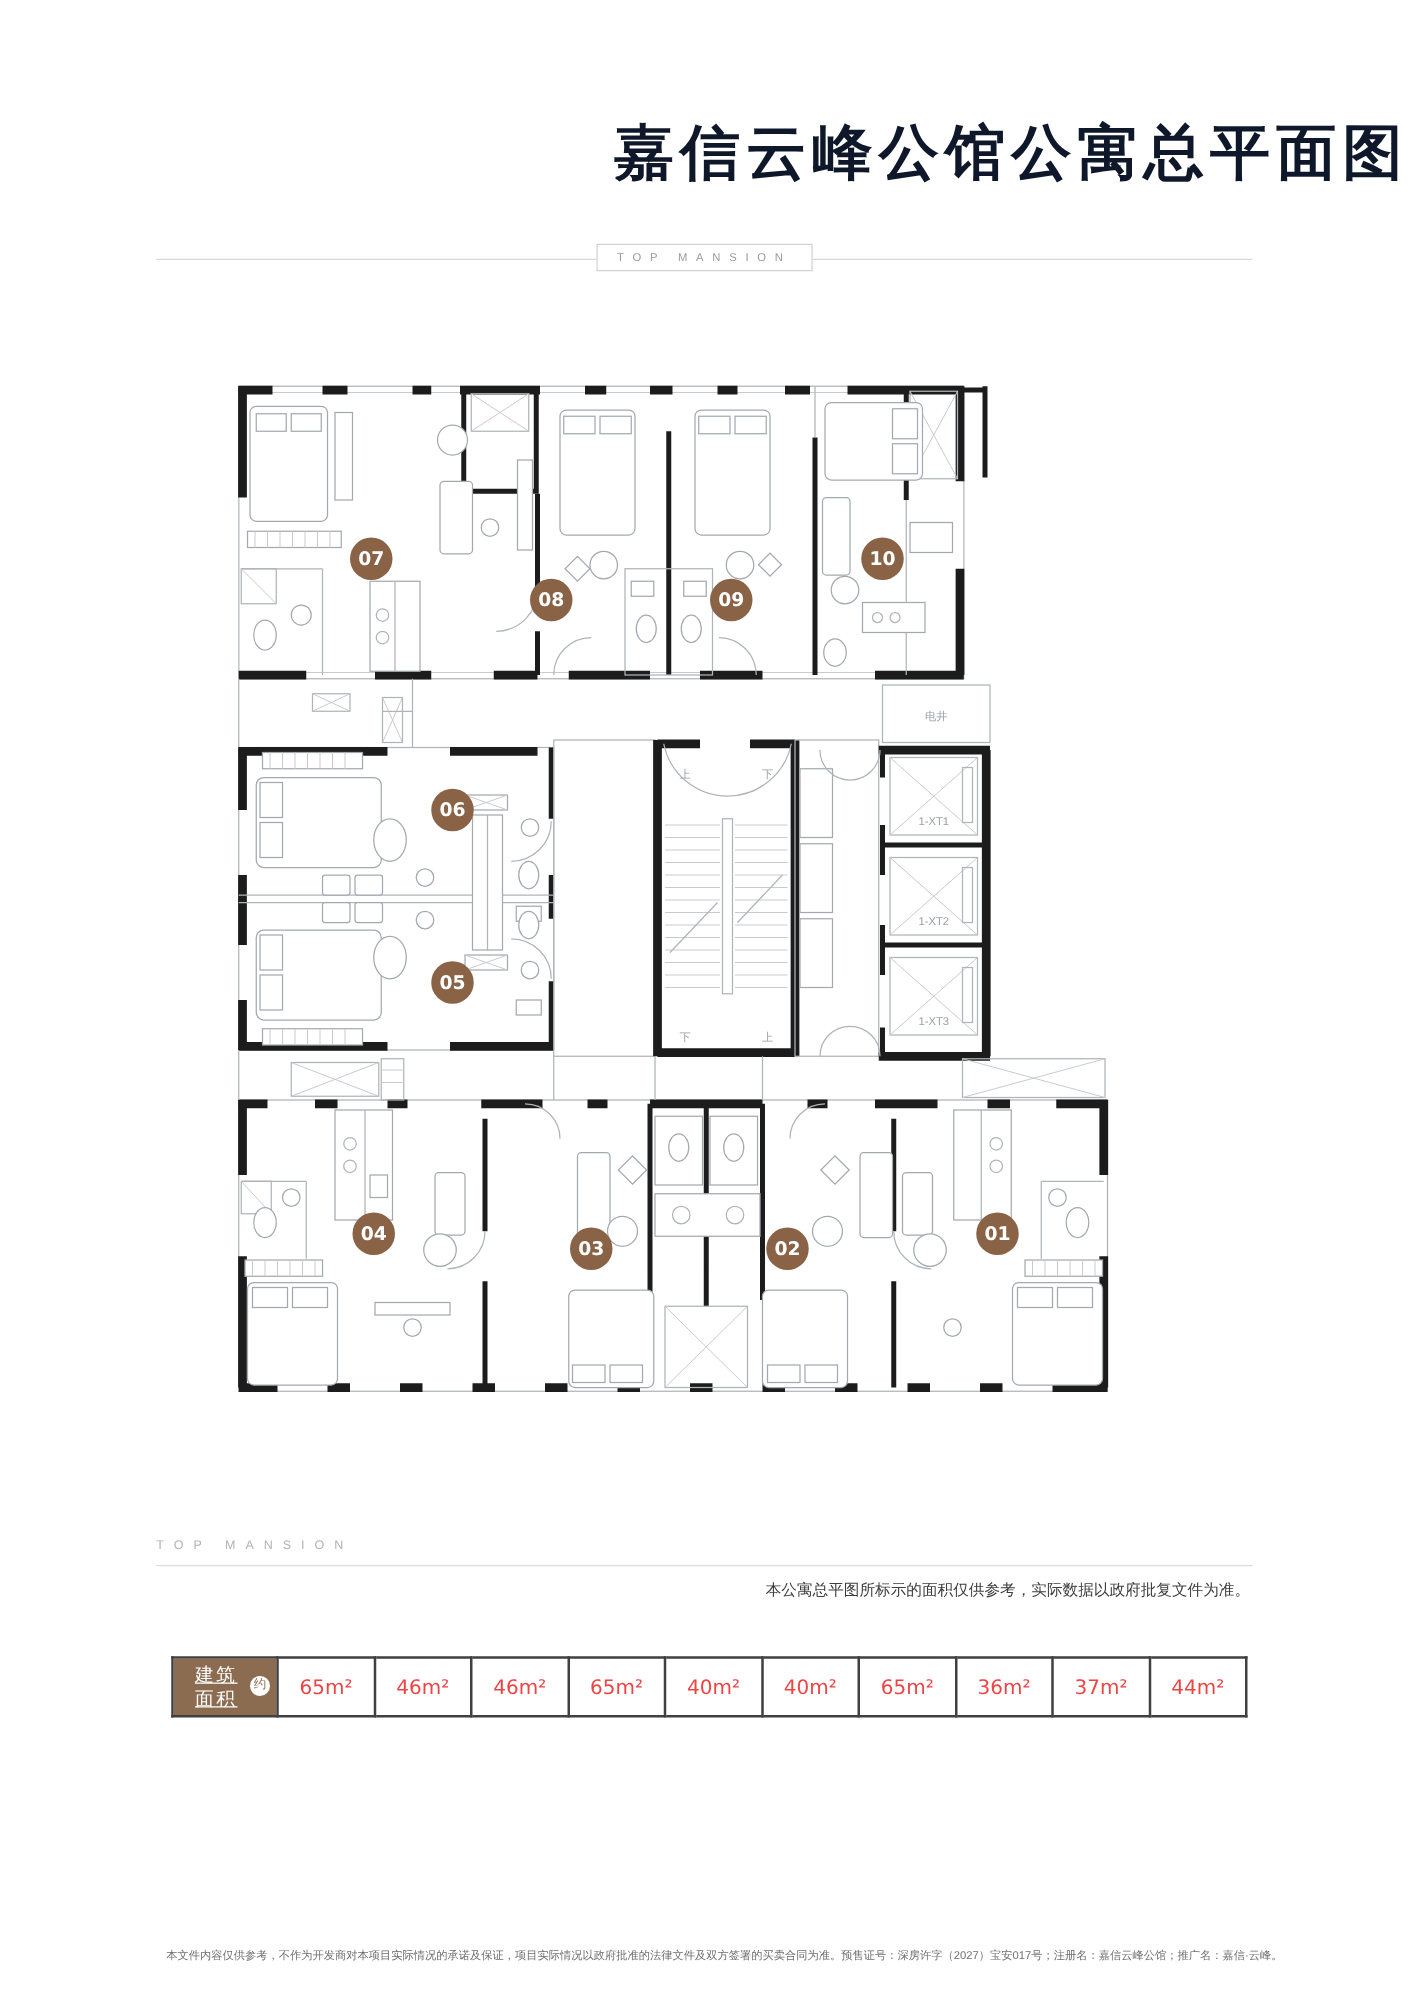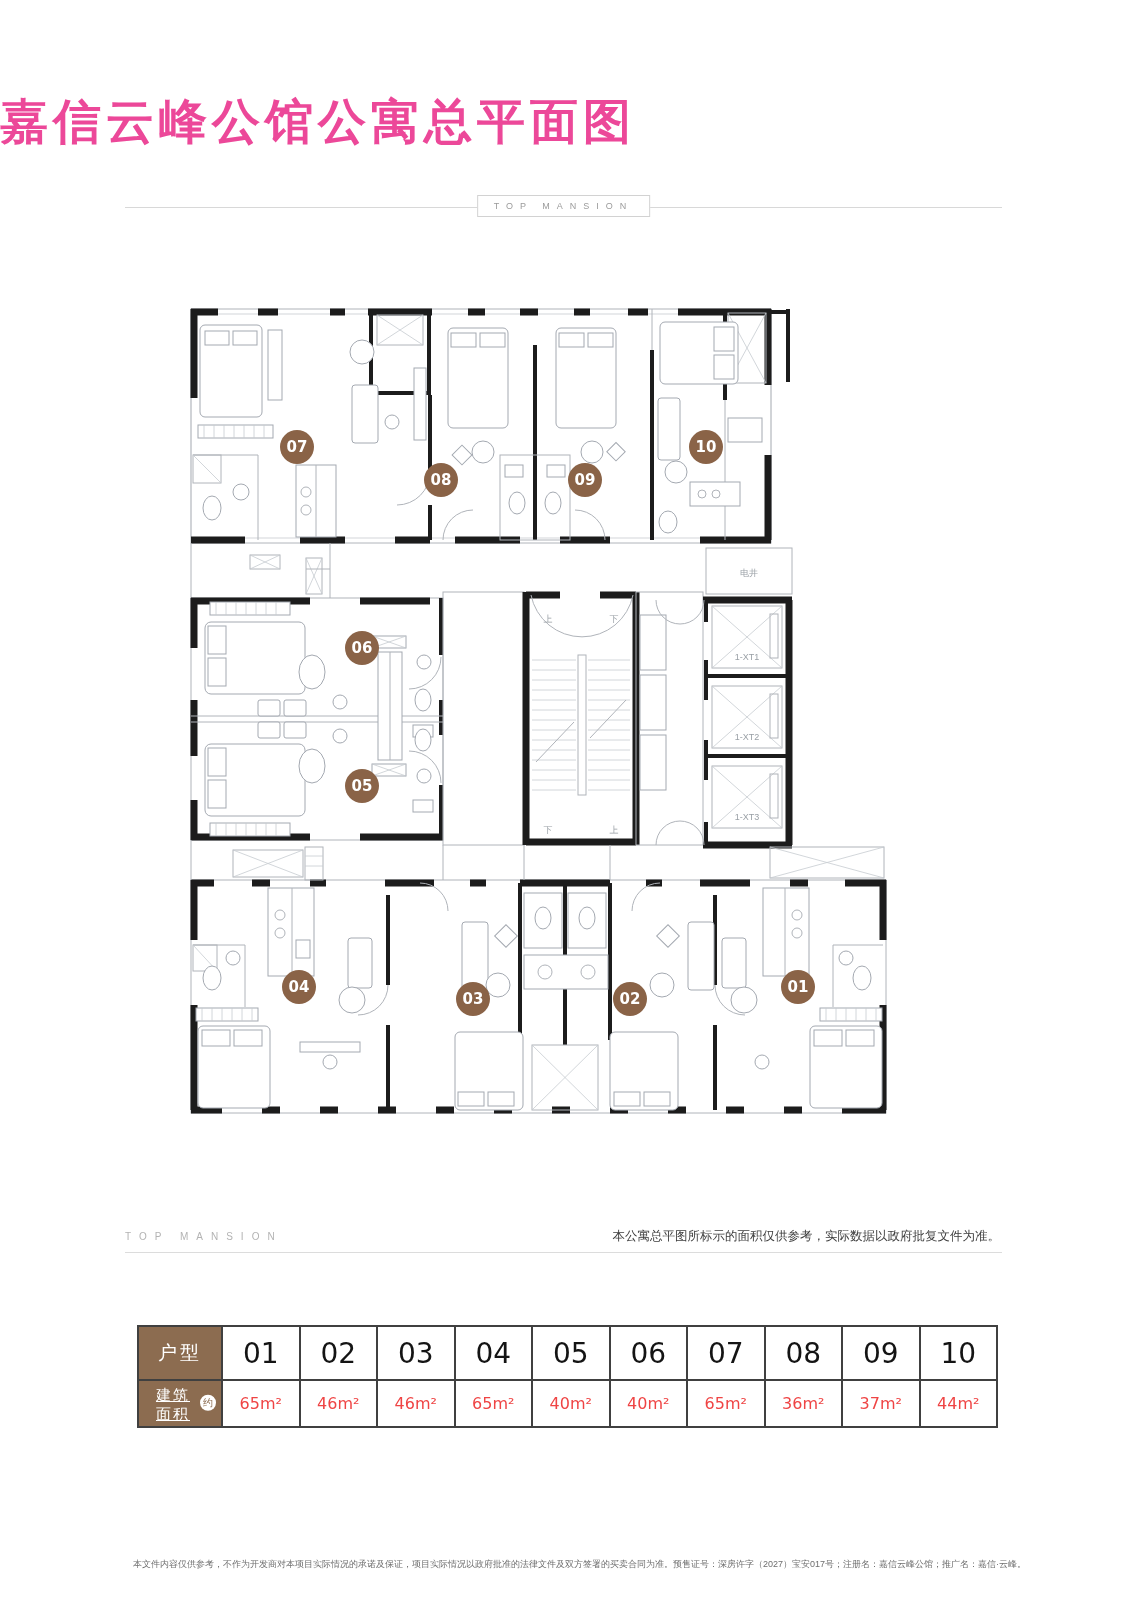--- a/index.html
+++ b/index.html
@@ -1,39 +1,39 @@
 <!DOCTYPE html>
 <html><head>
 <meta charset="utf-8">
 <style>
   html,body{margin:0;padding:0;background:#ffffff;}
   body{width:1127px;height:1600px;position:relative;font-family:"Liberation Sans",sans-serif;overflow:hidden;}
 
-  .page-title{position:absolute;top:90px;left:0;width:100%;margin:0;text-align:left;
-    color:#ec4899;font-size:48px;font-weight:bold;letter-spacing:5px;}
+  .page-title{position:absolute;top:90px;left:0;width:100%;margin:0;text-align:right;
+    color:#0f172a;font-size:48px;font-weight:bold;letter-spacing:5px;}
 
   .div-top{position:absolute;top:207px;left:125px;width:877px;height:1px;background:#d8d8d8;}
   .brand-box{position:absolute;top:-12px;left:50%;transform:translateX(-50%);
     background:#fff;border:1px solid #d2d2d2;padding:5px 16px;font-size:9px;
     letter-spacing:7px;color:#9b9b9b;white-space:nowrap;}
 
   .plan{position:absolute;left:185px;top:300px;width:710px;height:822px;}
 
   
   .w{stroke:#1c1c1c;stroke-width:7;fill:none}
   .w2{stroke:#1c1c1c;stroke-width:4;fill:none}
   .t{stroke:#b0b4ba;stroke-width:1;fill:none}
   .t2{stroke:#c7cbd0;stroke-width:0.8;fill:none}
   .f{stroke:#a4a9b1;stroke-width:1;fill:#ffffff}
   .lbl{fill:#9aa0a6;font-family:"Liberation Sans",sans-serif;font-size:9px;text-anchor:middle;}
   .marker{fill:#8a6347;}
   .marker-num{fill:#ffffff;font-family:"DejaVu Sans",sans-serif;font-weight:bold;font-size:15px;text-anchor:middle;}
 
   .brand-footer{position:absolute;left:125px;top:1231px;font-size:10px;letter-spacing:8px;color:#b3b3b3;}
-  .plan-disclaimer{position:absolute;right:127px;top:1228px;font-size:12.5px;color:#3d3d3d;}
+  .plan-disclaimer{position:absolute;right:127px;top:1264px;font-size:12.5px;color:#3d3d3d;}
   .div-bottom{position:absolute;top:1252px;left:125px;width:877px;height:1px;background:#dcdcdc;}
 
   table.units{position:absolute;left:137px;top:1325px;width:861px;border-collapse:collapse;table-layout:fixed;}
   table.units th,table.units td{border:2px solid #404040;text-align:center;padding:0;}
   .hcell{background:#8c6c50;color:#ffffff;}
   .hdr1{font-size:19px;letter-spacing:3px;font-weight:normal;height:52px;}
   .hdr2{font-weight:normal;position:relative;height:45px;}
   .hdr2 .lines{display:inline-block;text-align:left;font-size:15px;line-height:19px;letter-spacing:2px;margin-right:14px;text-decoration:underline;}
   .badge{position:absolute;right:5px;top:50%;transform:translateY(-58%);width:16px;height:16px;
     border-radius:50%;background:#ffffff;color:#8c6c50;font-size:10px;line-height:16px;text-align:center;letter-spacing:0;}
@@ -357,33 +357,20 @@
       <col>
       <col>
       <col>
       <col>
       <col>
       <col>
       <col>
       <col>
   </colgroup>
   <tbody>
-      <tr>
-    <th class="hcell hdr1">户型</th>
-    <td class="num">01</td>
-    <td class="num">02</td>
-    <td class="num">03</td>
-    <td class="num">04</td>
-    <td class="num">05</td>
-    <td class="num">06</td>
-    <td class="num">07</td>
-    <td class="num">08</td>
-    <td class="num">09</td>
-    <td class="num">10</td>
-  </tr>
   <tr>
     <th class="hcell hdr2">
       <span class="lines"><span>建筑</span><br><span>面积</span></span>
       <span class="badge">约</span>
     </th>
     <td class="area">65m²</td>
     <td class="area">46m²</td>
     <td class="area">46m²</td>
     <td class="area">65m²</td>
     <td class="area">40m²</td>

